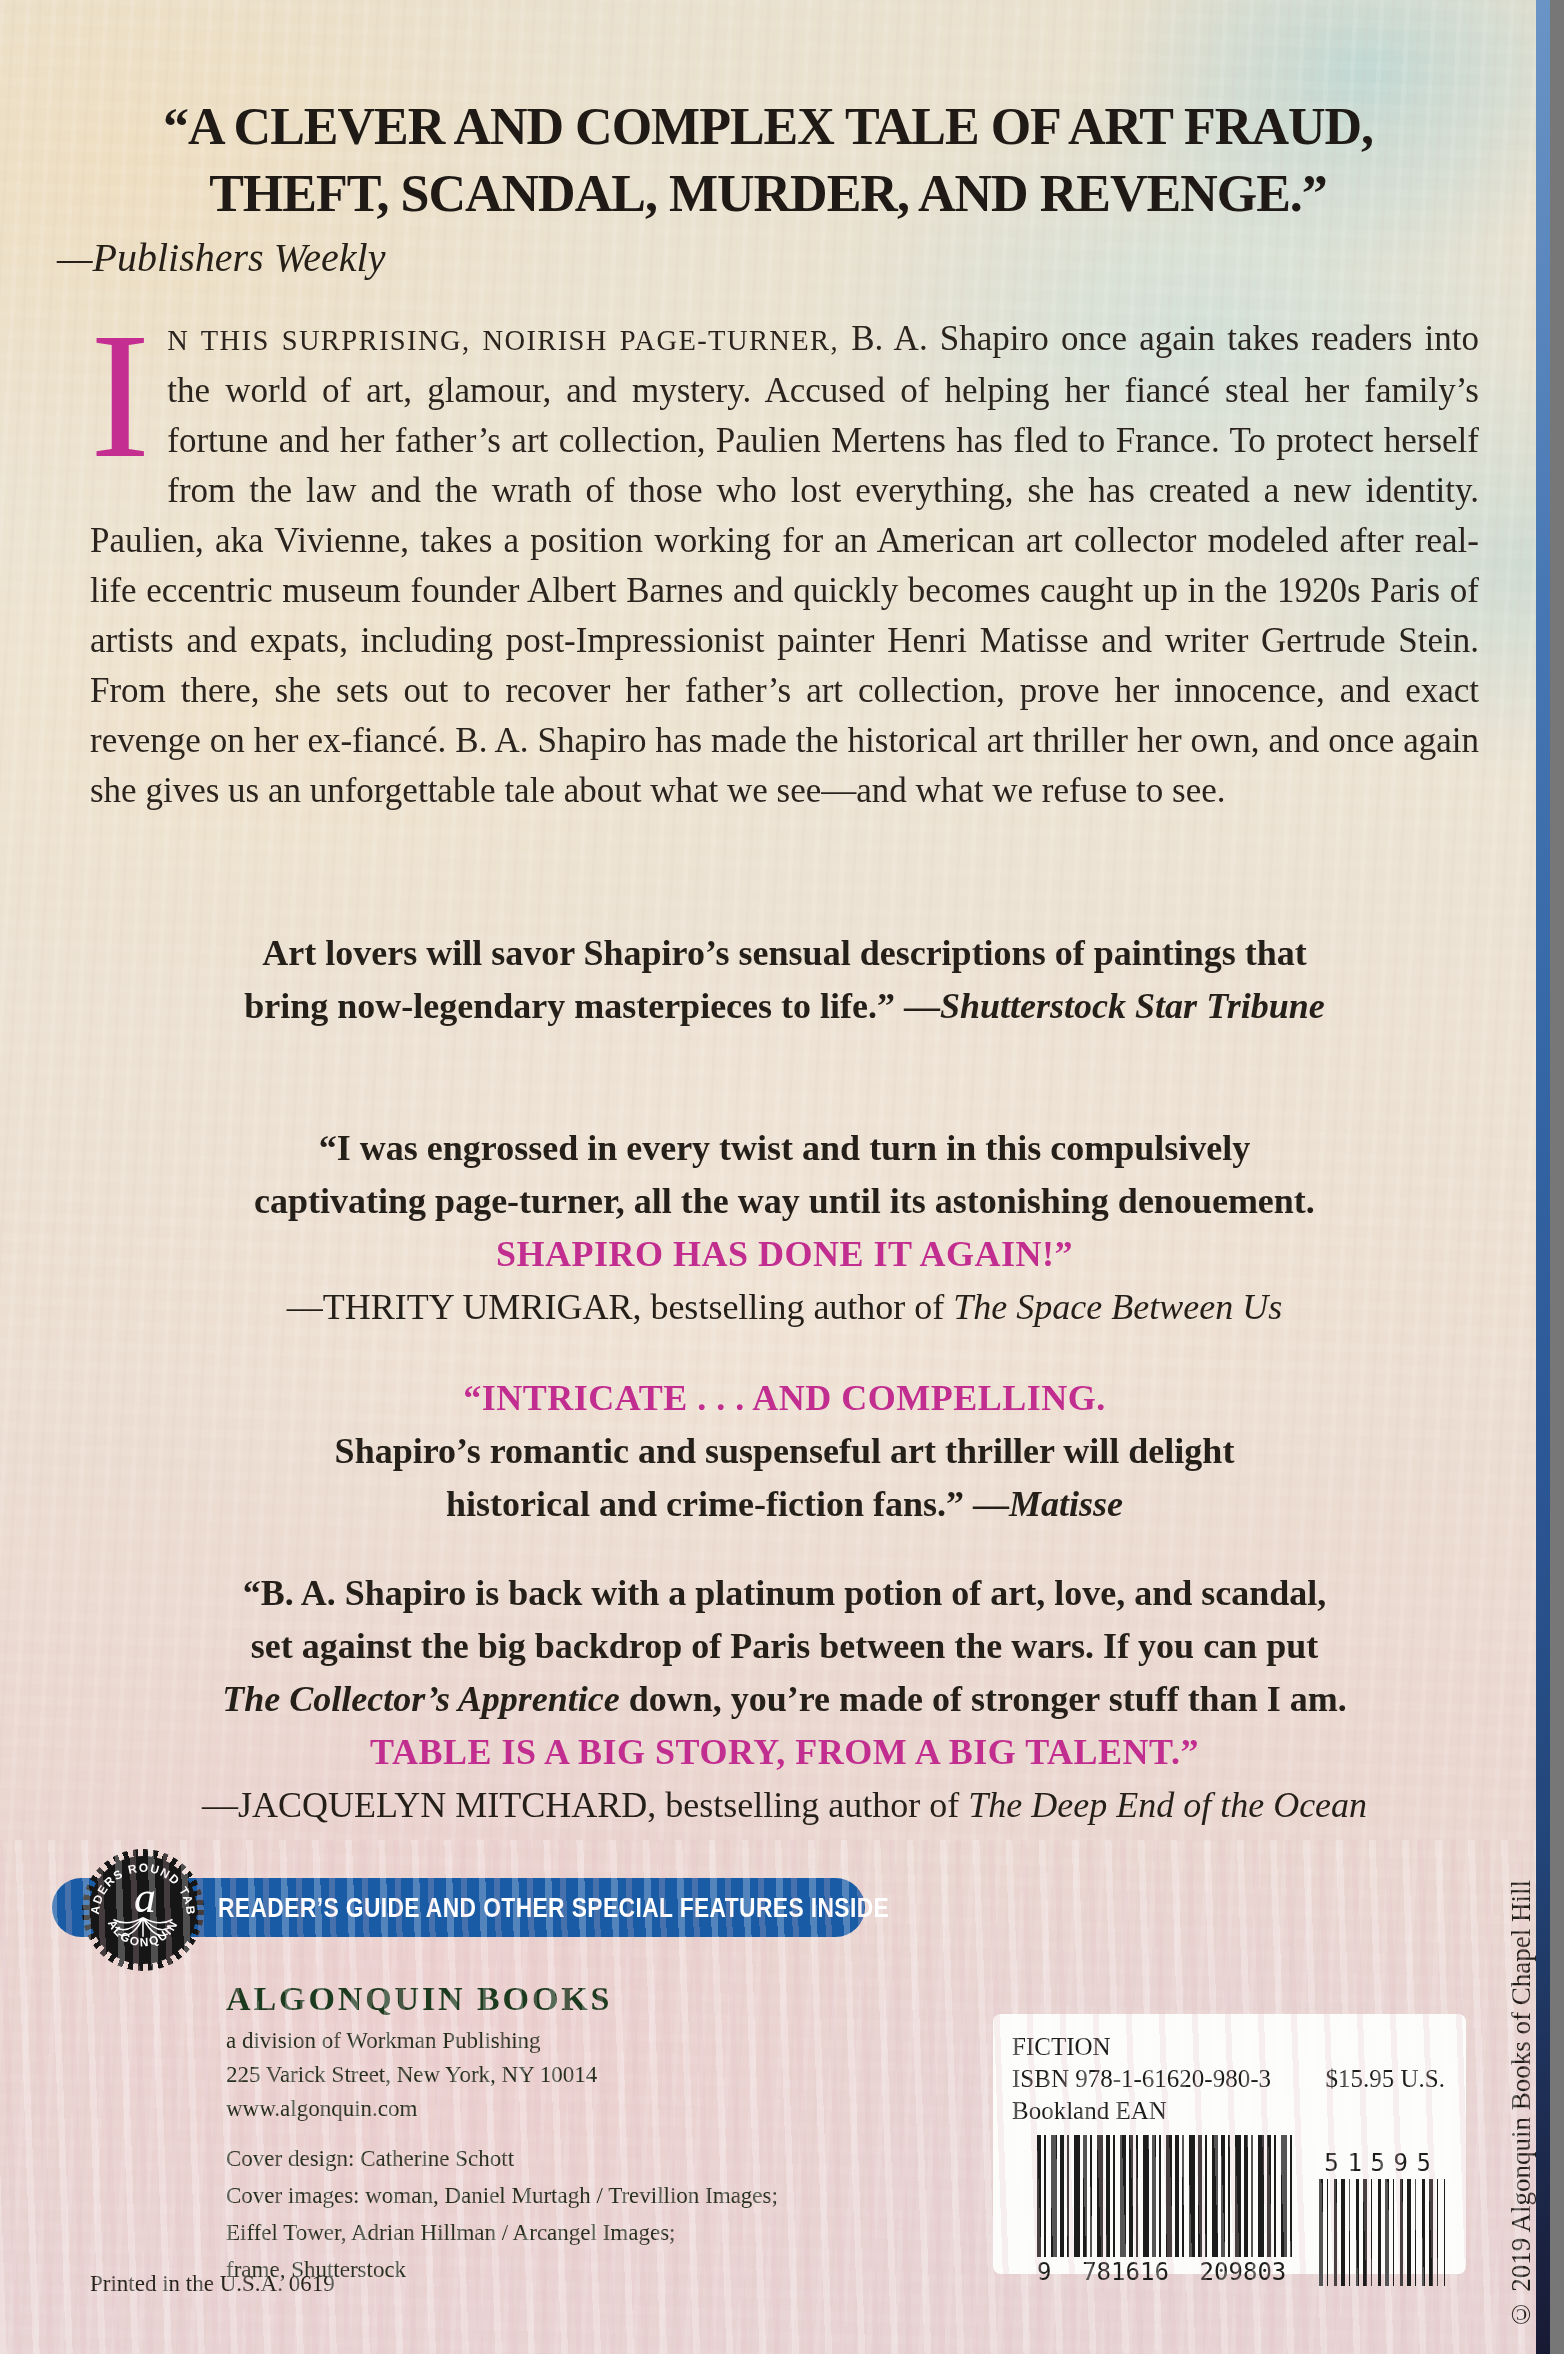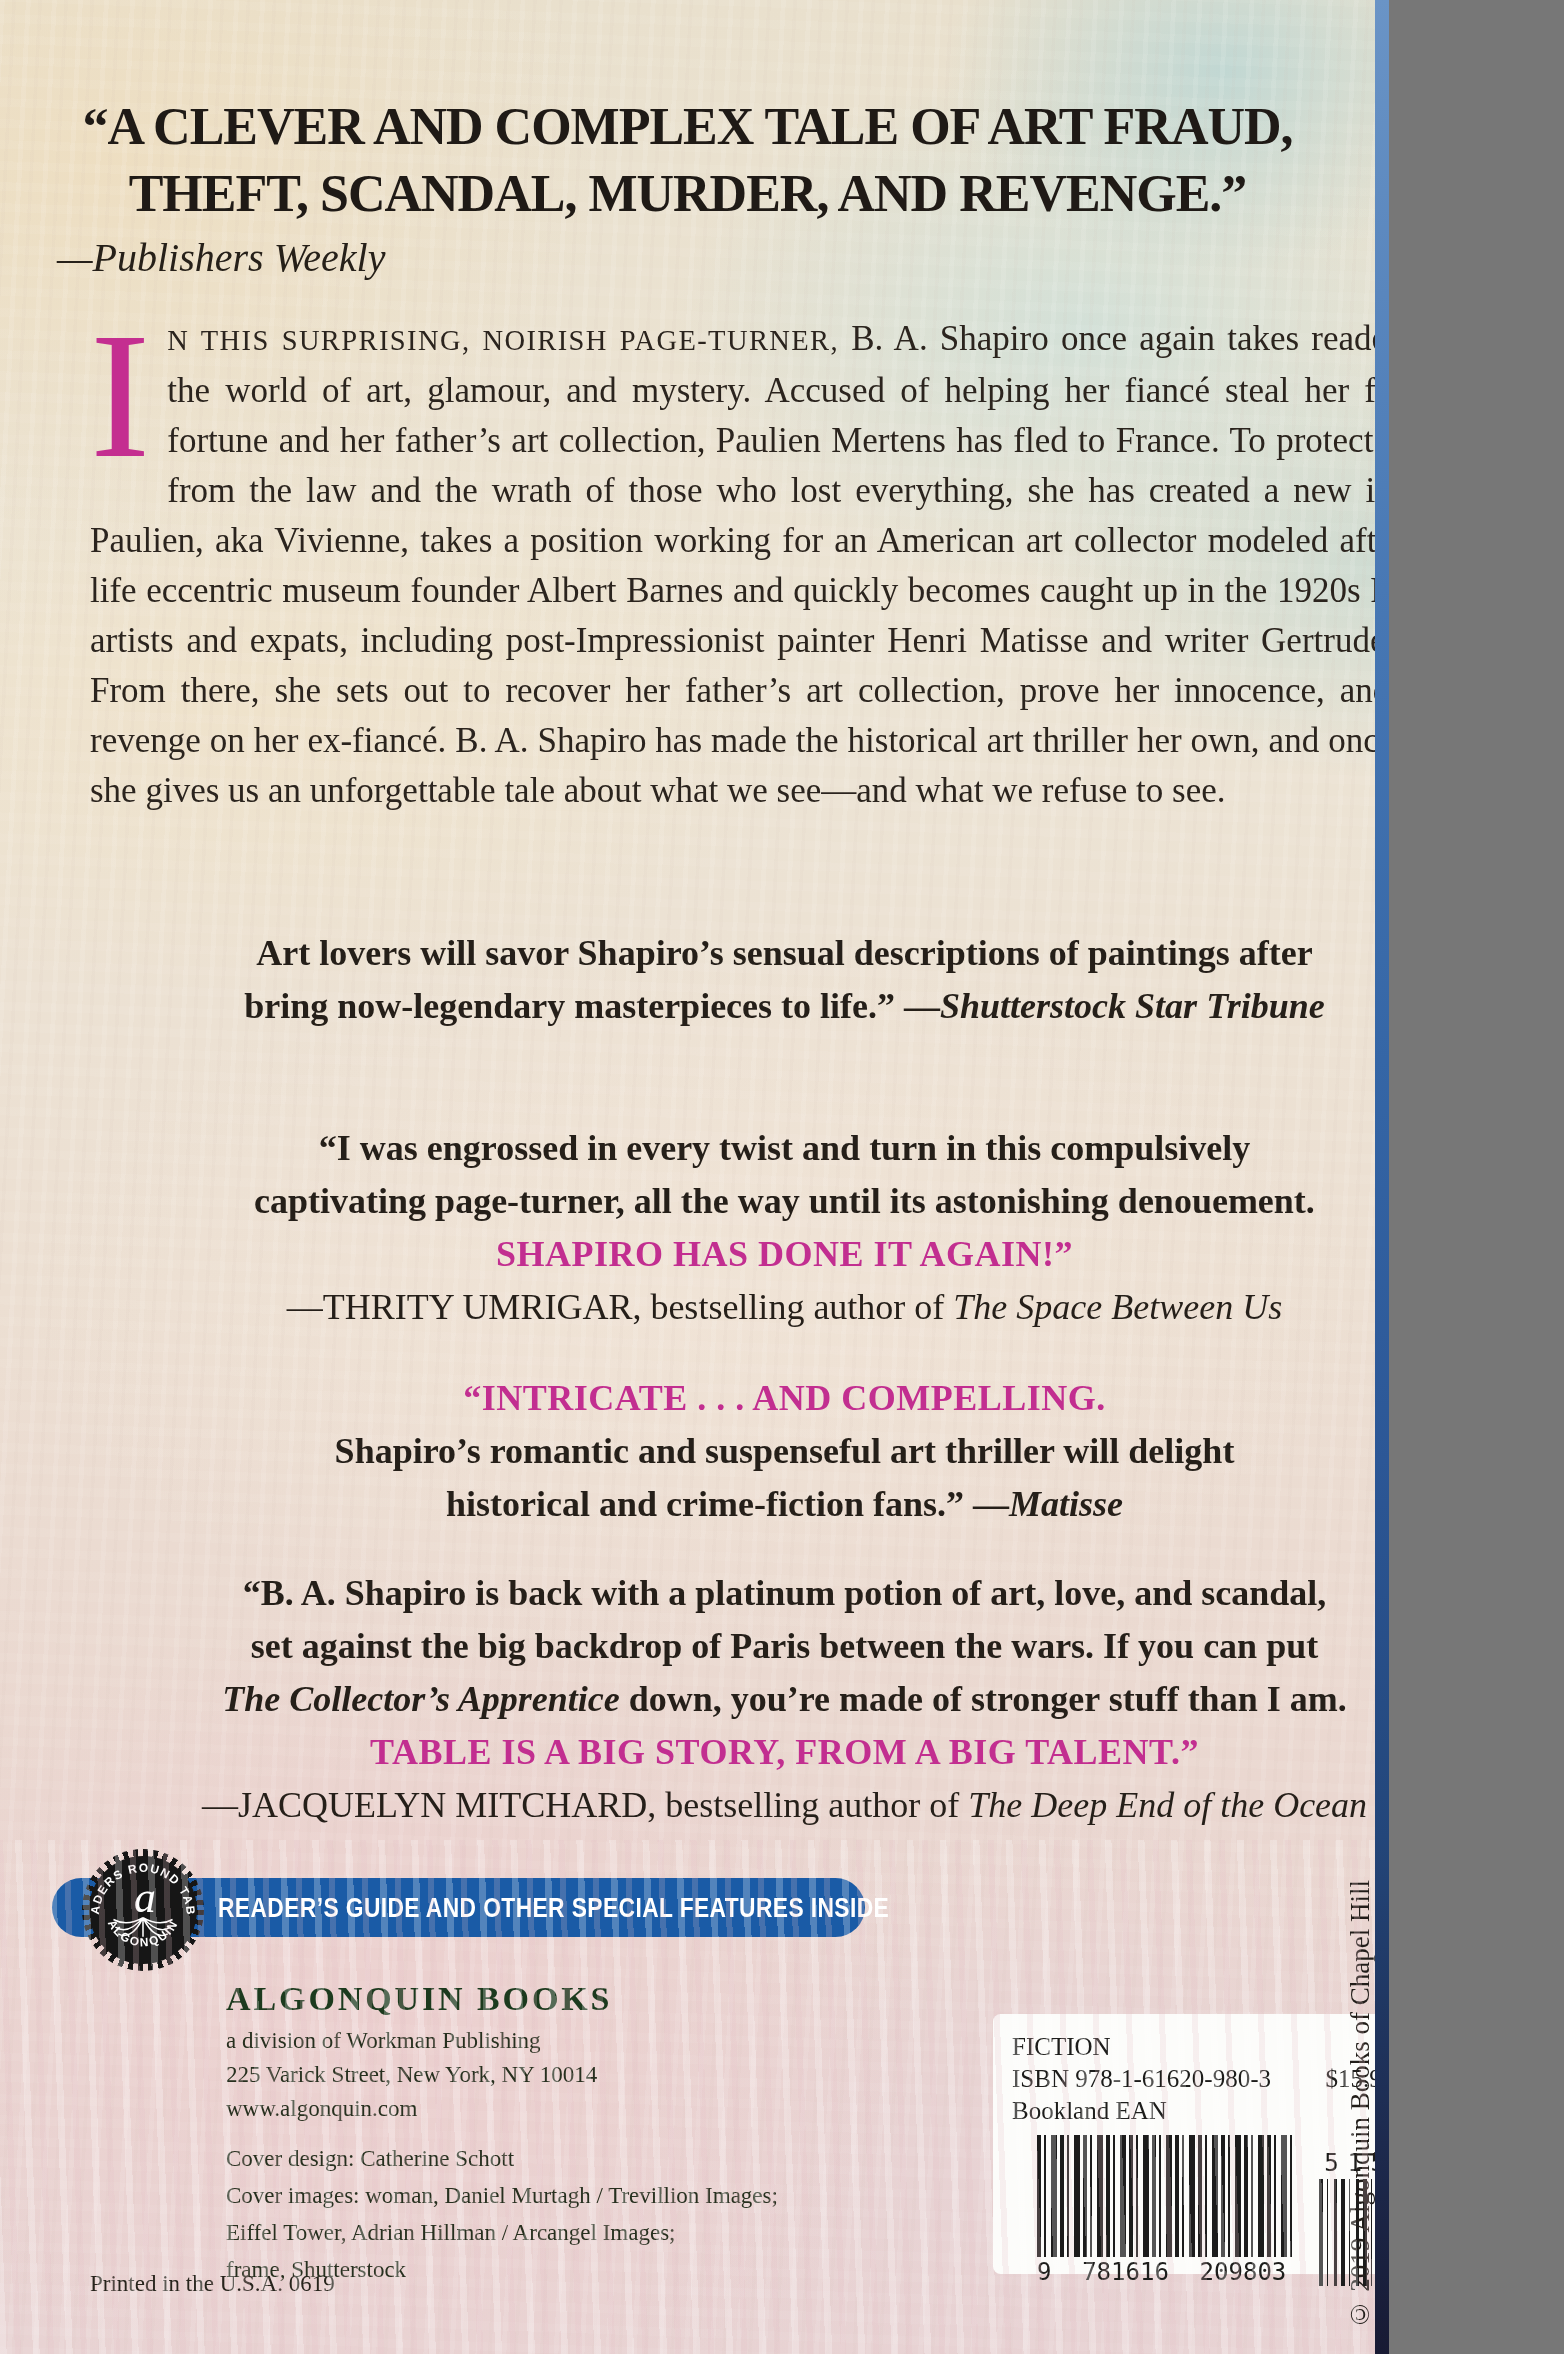--- a/index.html
+++ b/index.html
@@ -1,17 +1,17 @@
 <!DOCTYPE html>
 <html style="font-size:15px"><head>
 <meta charset="utf-8">
 <style>
   html,body{margin:0;padding:0;background:#777;}
   .cover{
-    position:relative;width:1389px;height:2355px;overflow:hidden;
+    position:relative;width:1550px;height:2355px;overflow:hidden;
     font-family:"Liberation Serif",serif;color:#2a241e;
     background:
       radial-gradient(ellipse 399px 285px at 88% 3%, rgba(186,214,212,.85), transparent 70%),
       radial-gradient(ellipse 590px 380px at 78% 14%, rgba(198,223,219,.65), transparent 70%),
       radial-gradient(ellipse 495px 304px at 99% 24%, rgba(182,212,208,.55), transparent 70%),
       radial-gradient(ellipse 666px 495px at 8% 7%, rgba(238,222,192,.9), transparent 75%),
       radial-gradient(ellipse 780px 409px at 18% 30%, rgba(240,226,200,.75), transparent 72%),
       radial-gradient(ellipse 904px 495px at 50% 55%, rgba(242,230,216,.65), transparent 75%),
       radial-gradient(ellipse 780px 590px at 28% 86%, rgba(236,206,206,.8), transparent 70%),
       radial-gradient(ellipse 666px 495px at 76% 92%, rgba(231,209,212,.7), transparent 72%),
@@ -87,21 +87,21 @@
     <div>“A CLEVER AND COMPLEX TALE OF ART FRAUD,</div>
     <div>THEFT, SCANDAL, MURDER, AND REVENGE.”</div>
   </div>
   <div class="pw-attrib">—Publishers Weekly</div>
 
   <div class="intro">
     <span class="dropcap">I</span><span class="lead-sc">N THIS SURPRISING, NOIRISH PAGE-TURNER,</span><span> B. A. Shapiro once again takes readers into the world of art, glamour, and mystery. Accused of helping her fiancé steal her family’s fortune and her father’s art collection, Paulien Mertens has fled to France. To protect herself from the law and the wrath of those who lost everything, she has created a new identity. Paulien, aka Vivienne, takes a position working for an American art collector modeled after real-life eccentric museum founder Albert Barnes and quickly becomes caught up in the 1920s Paris of artists and expats, including post-Impressionist painter Henri Matisse and writer Gertrude Stein. From there, she sets out to recover her father’s art collection, prove her innocence, and exact revenge on her ex-fiancé. B. A. Shapiro has made the historical art thriller her own, and once again she gives us an unforgettable tale about what we see—and what we refuse to see.</span>
   </div>
 
   <div class="q" style="top:927px">
-    <div class="q-line">Art lovers will savor Shapiro’s sensual descriptions of paintings after</div>
+    <div class="q-line">Art lovers will savor Shapiro’s sensual descriptions of paintings that</div>
     <div class="q-line"><span>bring now-legendary masterpieces to life.” —</span><span class="it">Shutterstock Star Tribune</span></div>
   </div>
 
   <div class="q" style="top:1122px">
     <div class="q-line">“I was engrossed in every twist and turn in this compulsively</div>
     <div class="q-line">captivating page-turner, all the way until its astonishing denouement.</div>
     <div class="q-pink">SHAPIRO HAS DONE IT AGAIN!”</div>
     <div class="q-attrib"><span>—THRITY UMRIGAR, bestselling author of </span><span class="it">The Space Between Us</span></div>
   </div>
 

